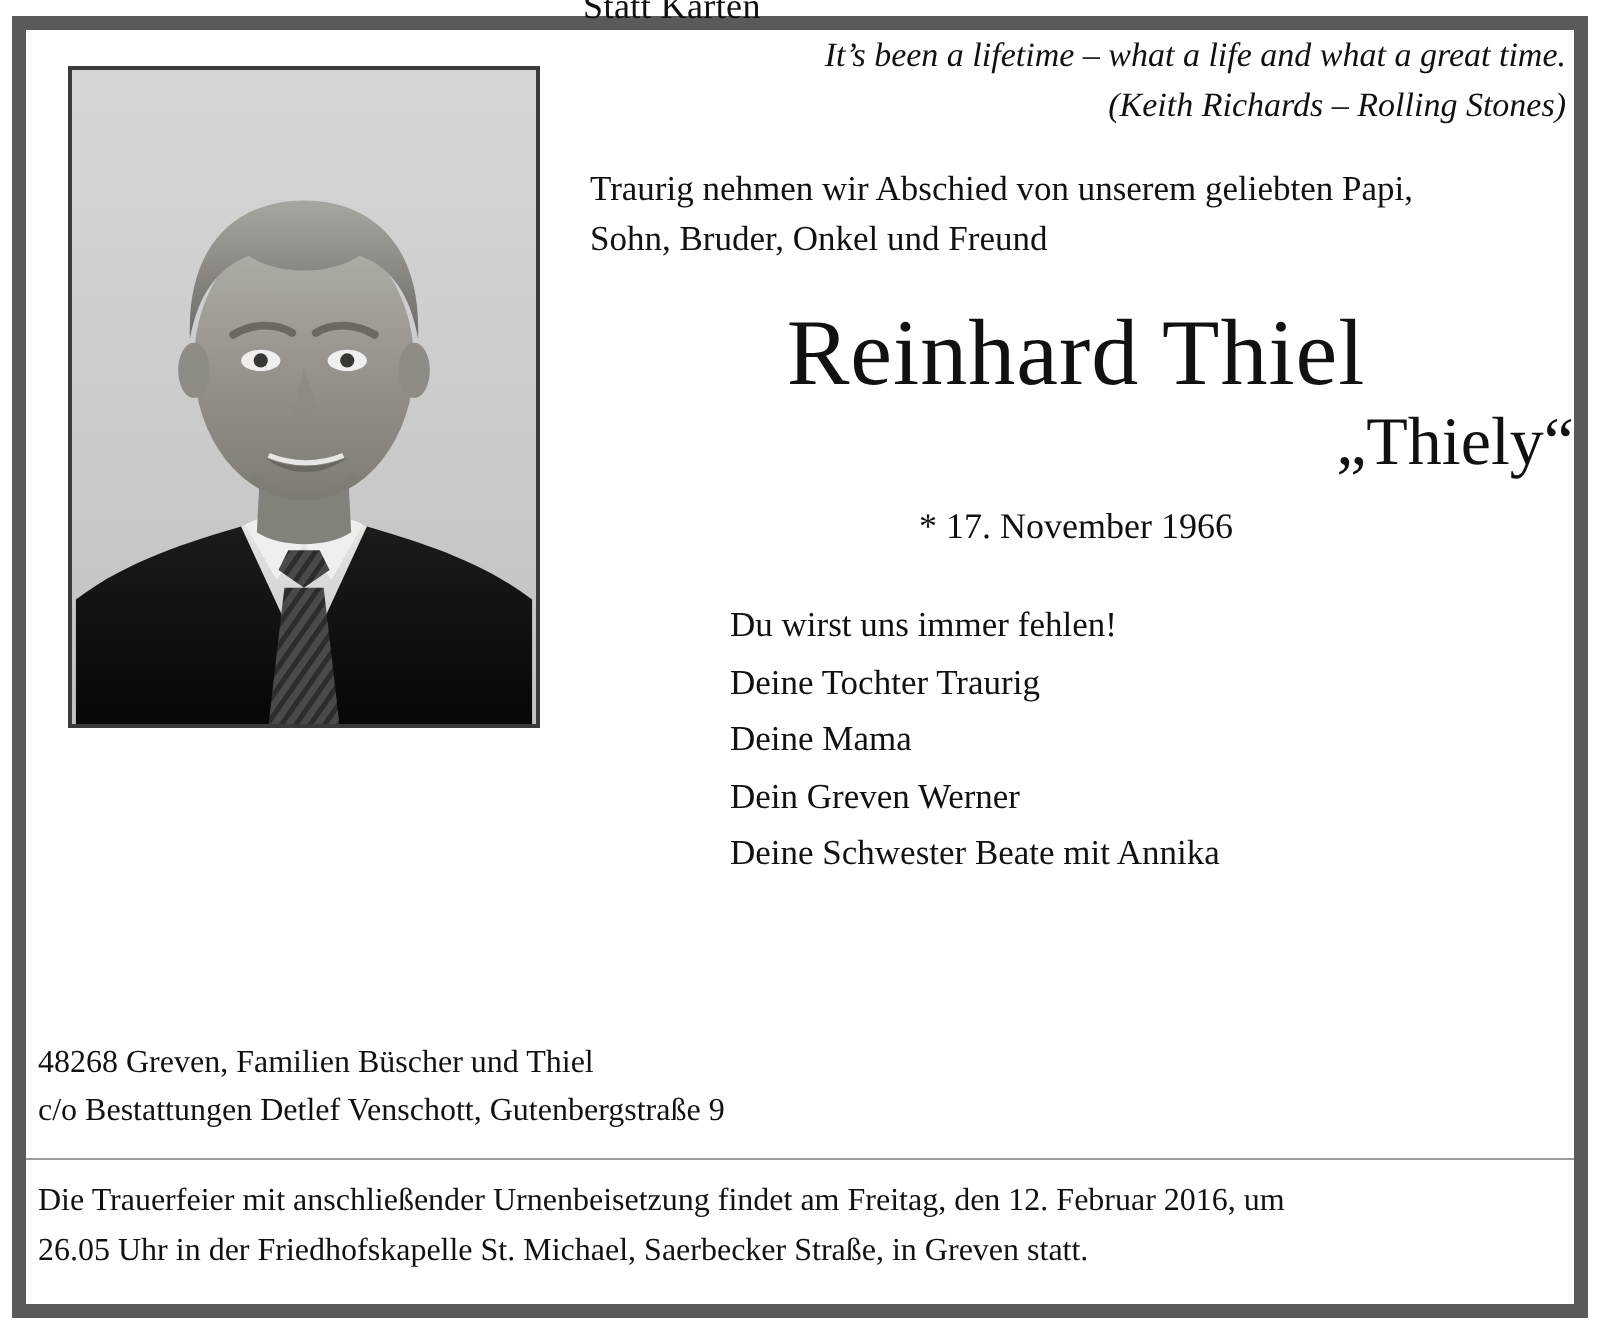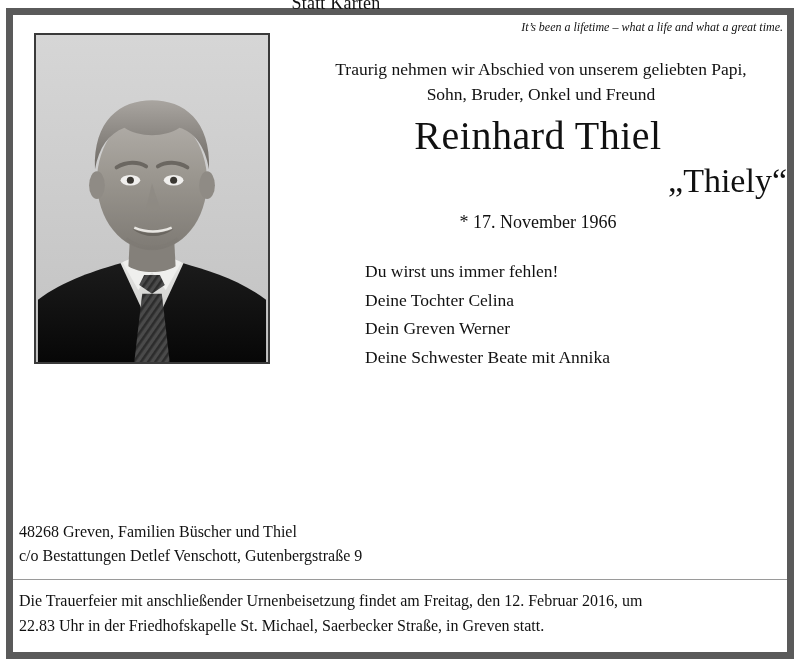--- a/index.html
+++ b/index.html
@@ -57,37 +57,37 @@
   }
   .photo svg{display:block;width:100%;height:100%;}
 
   
   .col{
     position:absolute;
     left:276px; top:0px; right:0px;
   }
   .quote{
     font-style:italic;
-    font-size:12px;
+    font-size:17px;
     line-height:25px;
     text-align:right;
     padding-right:4px;
   }
   .quote .src{display:block;}
   .intro{
     margin-top:17px;
     font-size:17.5px;
     line-height:25px;
+    text-align:left;
+    padding-left:6px;
+  }
+  .name{
+    margin-top:22px;
     text-align:center;
-    padding-left:6px;
-  }
-  .name{
-    margin-top:6px;
-    text-align:center;
-    font-size:40px;
+    font-size:47px;
     line-height:46px;
     letter-spacing:.5px;
   }
   .nick{
     text-align:right;
     font-size:34px;
     line-height:44px;
   }
   .dates{
     margin-top:6px;
@@ -200,47 +200,49 @@
       <path d="M100 195 C112 200 126 200 138 195" stroke="#e8e6e2" stroke-width="2.6" fill="none"></path>
 
       <path d="M92 206 C106 218 130 218 144 206" stroke="#7d7973" stroke-width="3" fill="none" opacity="0.5"></path>
     </svg>
   </div>
 
   <div class="col">
 
     <div class="quote">
       <span>It’s been a lifetime – what a life and what a great time.</span>
+      <span class="src">(Keith Richards – Rolling Stones)</span>
     </div>
 
     <div class="intro">
       <div>Traurig nehmen wir Abschied von unserem geliebten Papi,</div>
       <div>Sohn, Bruder, Onkel und Freund</div>
     </div>
 
     <div class="name">Reinhard Thiel</div>
     <div class="nick">„Thiely“</div>
 
     <div class="dates">
       <span>* 17. November 1966</span>
     </div>
 
     <div class="mourners">
       <div>Du wirst uns immer fehlen!</div>
-      <div>Deine Tochter Celina</div>
+      <div>Deine Tochter Traurig</div>
+      <div>Deine Mama</div>
       <div>Dein Greven Werner</div>
       <div>Deine Schwester Beate mit Annika</div>
     </div>
   </div>
 
   <div class="addr">
     <div>48268 Greven, Familien Büscher und Thiel</div>
     <div>c/o Bestattungen Detlef Venschott, Gutenbergstraße 9</div>
   </div>
 
   <div class="rule"></div>
 
   <div class="service">
     <div>Die Trauerfeier mit anschließender Urnenbeisetzung findet am Freitag, den 12. Februar 2016, um</div>
-    <div>22.83 Uhr in der Friedhofskapelle St. Michael, Saerbecker Straße, in Greven statt.</div>
+    <div>26.05 Uhr in der Friedhofskapelle St. Michael, Saerbecker Straße, in Greven statt.</div>
   </div>
 
 </div>
 
 </body></html>

